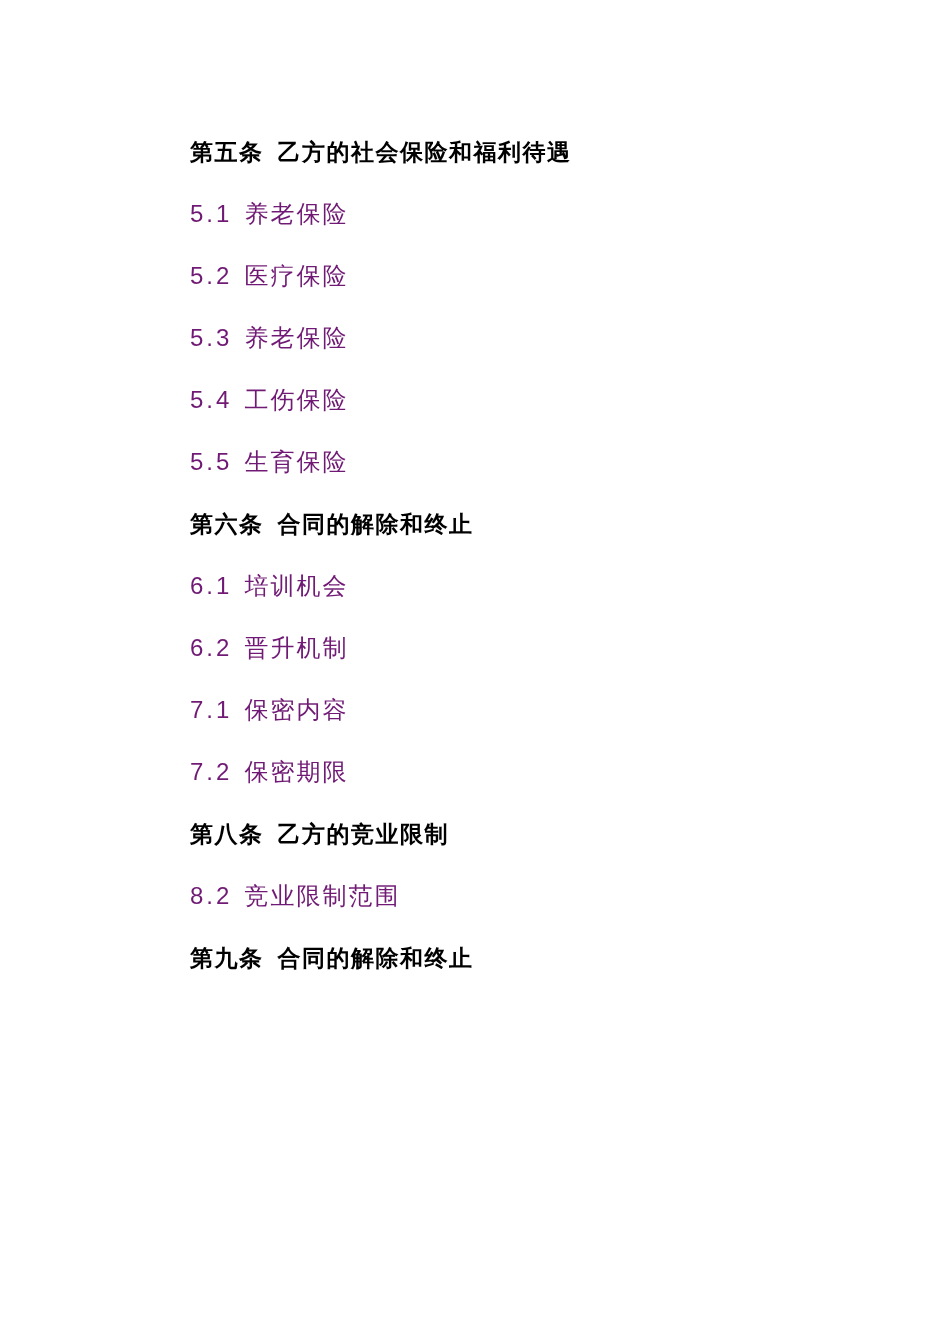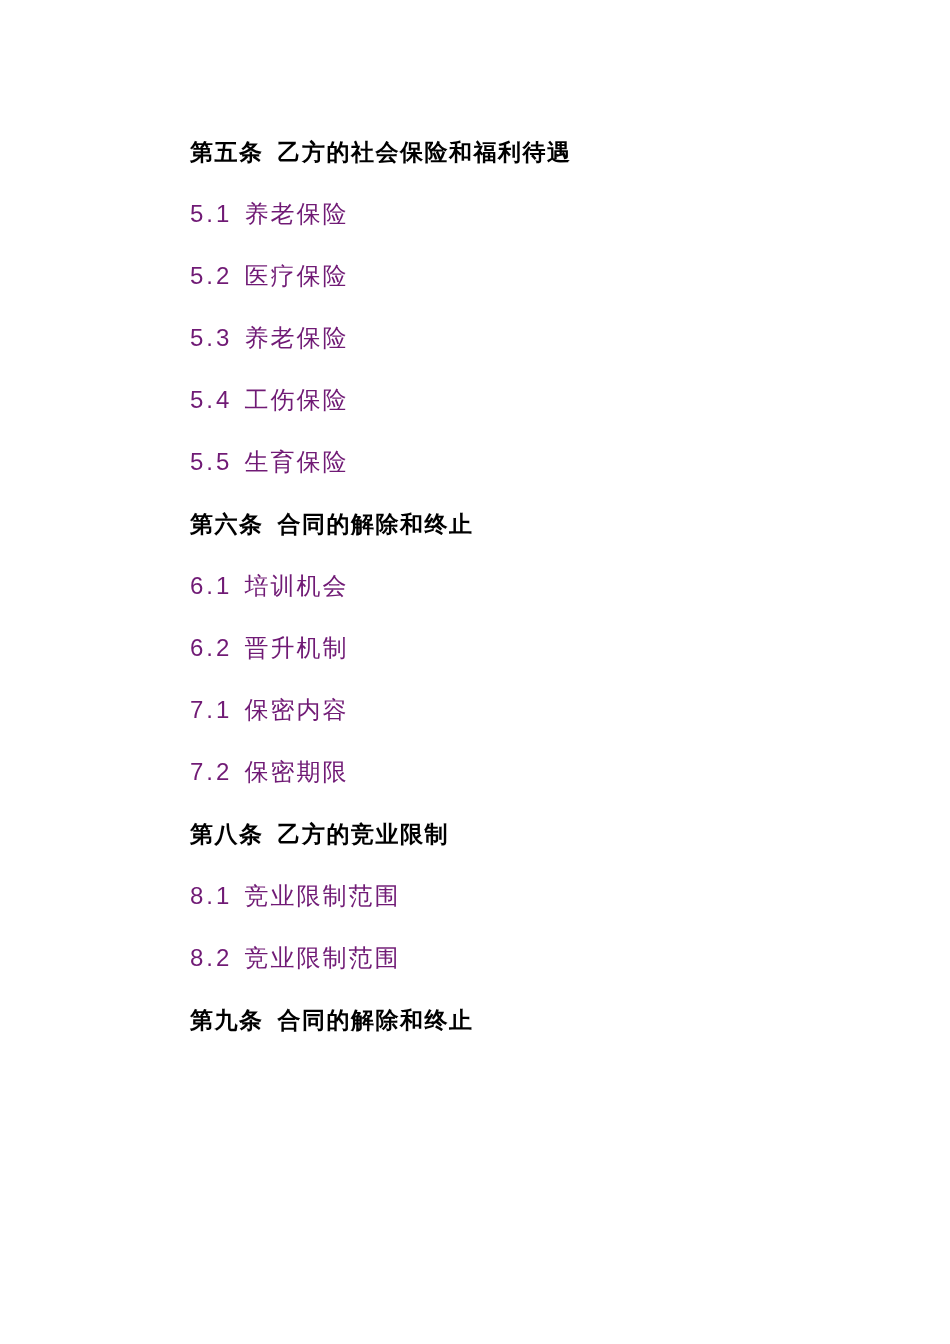--- a/index.html
+++ b/index.html
@@ -61,17 +61,16 @@
       <p class="clause-item"><span class="clause-no">5.2</span><span class="clause-text">医疗保险</span></p>
       <p class="clause-item"><span class="clause-no">5.3</span><span class="clause-text">养老保险</span></p>
       <p class="clause-item"><span class="clause-no">5.4</span><span class="clause-text">工伤保险</span></p>
       <p class="clause-item"><span class="clause-no">5.5</span><span class="clause-text">生育保险</span></p>
       <h2 class="article-heading"><span class="article-no">第六条</span><span class="article-title">合同的解除和终止</span></h2>
       <p class="clause-item"><span class="clause-no">6.1</span><span class="clause-text">培训机会</span></p>
       <p class="clause-item"><span class="clause-no">6.2</span><span class="clause-text">晋升机制</span></p>
       <p class="clause-item"><span class="clause-no">7.1</span><span class="clause-text">保密内容</span></p>
       <p class="clause-item"><span class="clause-no">7.2</span><span class="clause-text">保密期限</span></p>
       <h2 class="article-heading"><span class="article-no">第八条</span><span class="article-title">乙方的竞业限制</span></h2>
-      <p class="clause-item"><span class="clause-no">8.1</span><span class="clause-text">竞业限制范围</span></p>
       <p class="clause-item"><span class="clause-no">8.2</span><span class="clause-text">竞业限制范围</span></p>
       <h2 class="article-heading"><span class="article-no">第九条</span><span class="article-title">合同的解除和终止</span></h2>
     </div>
 </div>
 
 </body></html>

